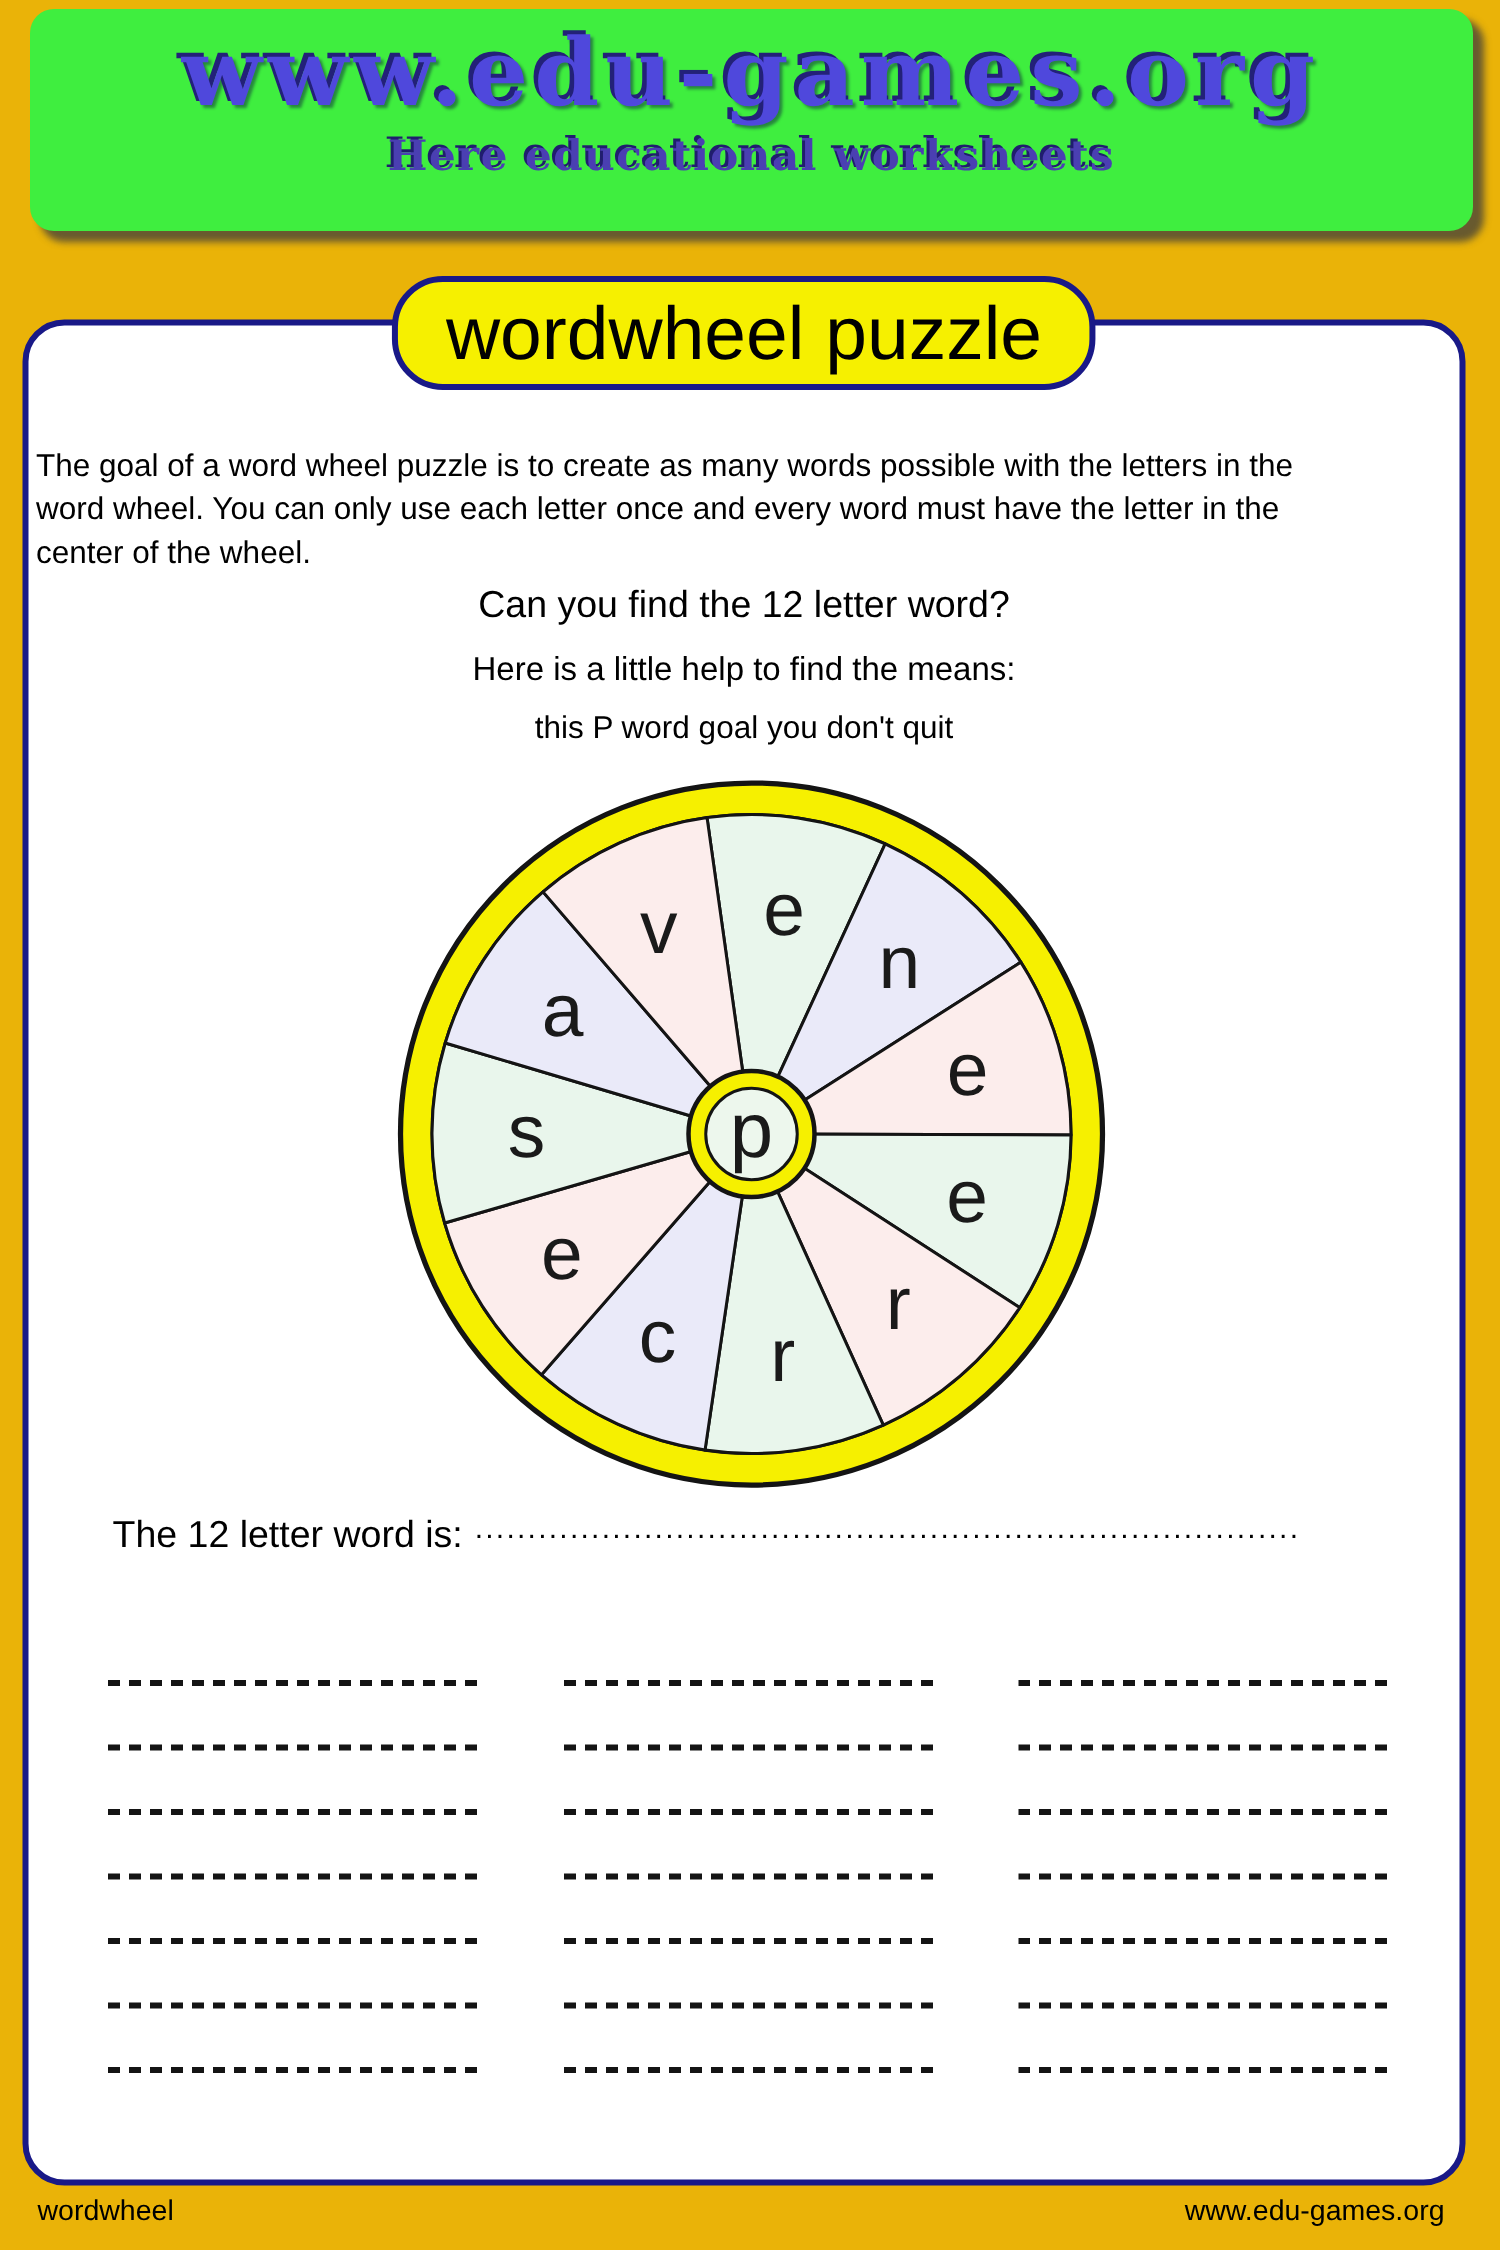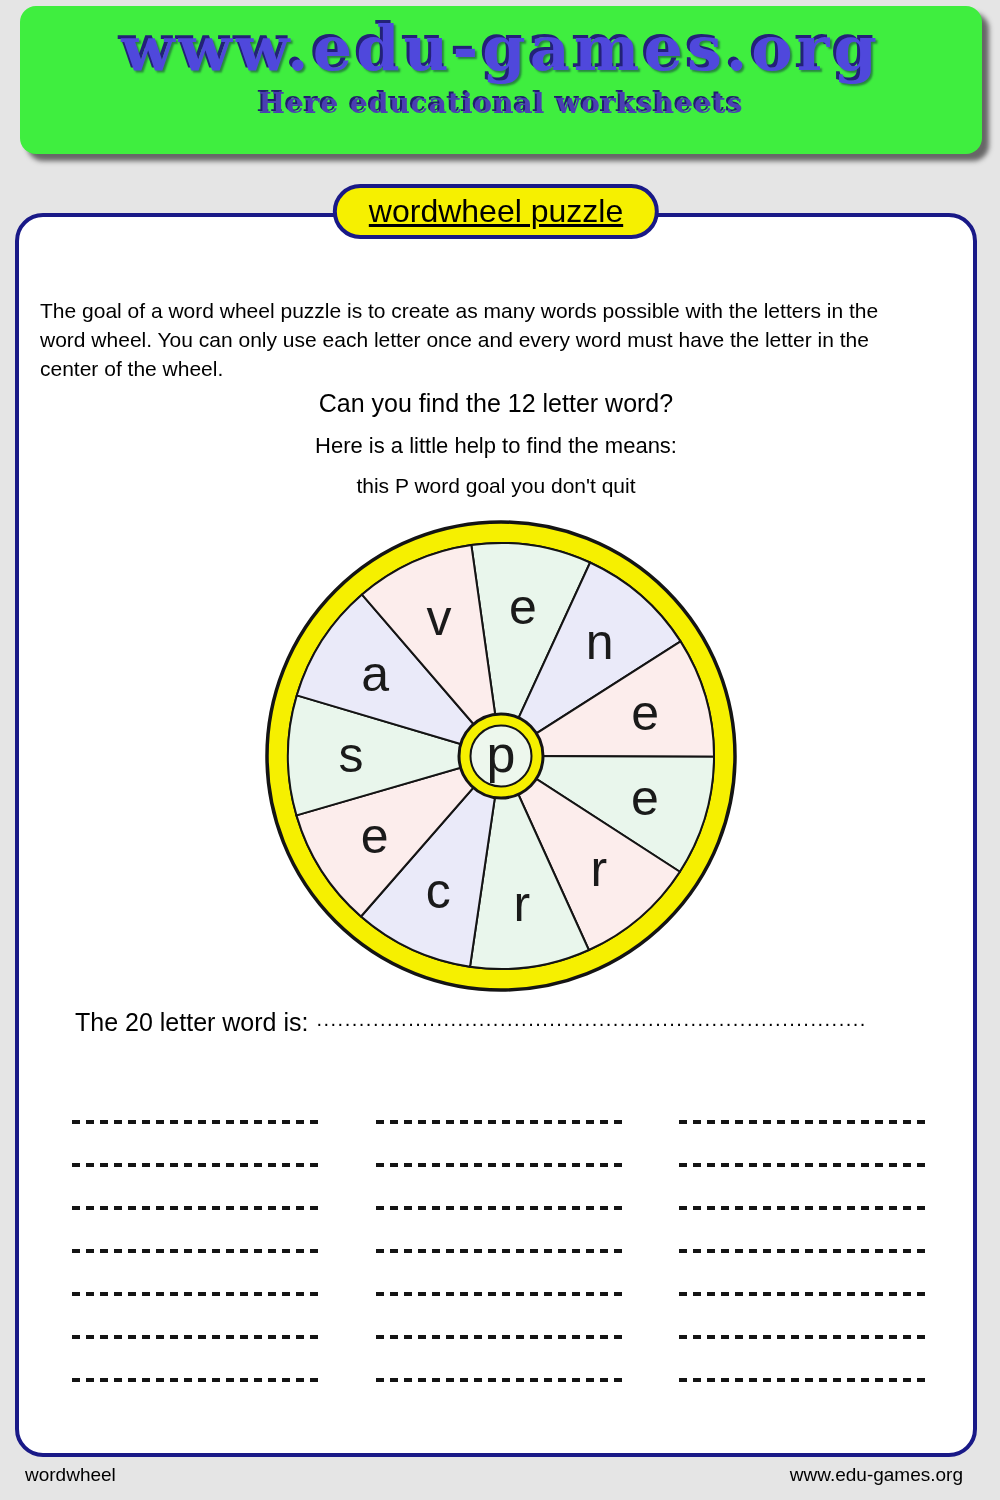--- a/index.html
+++ b/index.html
@@ -1,37 +1,37 @@
 <!DOCTYPE html>
 <html><head>
 <meta charset="utf-8">
 <style>
   html,body{margin:0;padding:0;background:#ffffff;}
-  .page{position:relative;width:1000px;height:1500px;background:#e5e5e5;overflow:hidden;
+  .page{position:relative;width:1000px;height:1500px;background:#eab308;overflow:hidden;
         font-family:"Liberation Sans",sans-serif;color:#000;}
 
   
   .banner{position:absolute;left:20px;top:6px;width:962px;height:148px;
           background:#3fee3f;border-radius:16px;
           box-shadow:7px 7px 5px rgba(60,60,60,.75);text-align:center;}
   .banner-title{margin-top:6px;font-family:"DejaVu Serif",serif;font-weight:bold;
                 font-size:62px;letter-spacing:4px;color:#4f48dc;
                 text-shadow:-3px -3px 0 #232178,2px 2px 2px rgba(10,10,60,.45);}
   .banner-subtitle{margin-top:2px;font-family:"DejaVu Serif",serif;font-weight:bold;
                    font-size:28px;letter-spacing:1px;color:#4a3fb2;
                    text-shadow:-2px -2px 0 #201d6e;}
 
   
   .sheet{position:absolute;left:15px;top:213px;width:954px;height:1236px;
          border:4px solid #191987;border-radius:28px;background:#fff;}
   .badge{position:absolute;top:-33px;left:50%;transform:translateX(-50%);
          background:#f6f000;border:4px solid #191987;border-radius:34px;
-         padding:5px 32px;font-size:32px;white-space:nowrap;color:#000;text-decoration:underline;}
+         padding:5px 32px;font-size:50px;white-space:nowrap;color:#000;}
 
-  .intro{position:absolute;left:21px;top:58px;width:930px;
+  .intro{position:absolute;left:5px;top:58px;width:930px;
          font-size:21px;line-height:29px;white-space:pre-line;}
 
   .center-line{position:absolute;left:0;width:100%;text-align:center;}
   .q-line{top:172px;font-size:25px;}
   .hint-intro-line{top:216px;font-size:22px;}
   .hint-line{top:257px;font-size:21px;}
 
   .wheel-wrap{position:absolute;left:244px;top:301px;width:476px;height:476px;}
 
   .answer-row{position:absolute;left:56px;top:791px;white-space:nowrap;font-size:25px;}
@@ -95,21 +95,21 @@
           <text x="175.3" y="374.2" dy="0.32em" text-anchor="middle" font-family="&quot;Liberation Sans&quot;,sans-serif" font-size="50" fill="#1a1a1a">c</text>
           <text x="111.6" y="318.7" dy="0.32em" text-anchor="middle" font-family="&quot;Liberation Sans&quot;,sans-serif" font-size="50" fill="#1a1a1a">e</text>
           <text x="88.0" y="237.5" dy="0.32em" text-anchor="middle" font-family="&quot;Liberation Sans&quot;,sans-serif" font-size="50" fill="#1a1a1a">s</text>
           <text x="112.1" y="156.5" dy="0.32em" text-anchor="middle" font-family="&quot;Liberation Sans&quot;,sans-serif" font-size="50" fill="#1a1a1a">a</text>
           <text x="176.1" y="101.4" dy="0.32em" text-anchor="middle" font-family="&quot;Liberation Sans&quot;,sans-serif" font-size="50" fill="#1a1a1a">v</text>
           <text x="238" y="238" dy="0.30em" text-anchor="middle" font-family="&quot;Liberation Sans&quot;,sans-serif" font-size="52" fill="#1a1a1a">p</text>
         </svg>
     </div>
 
     <div class="answer-row">
-      <span>The 20 letter word is:</span><span class="answer-dots">....................................................................................................</span>
+      <span>The 12 letter word is:</span><span class="answer-dots">....................................................................................................</span>
     </div>
 
     <div class="lines-grid" id="lines-grid">
         <div class="dash-line"></div>
         <div class="dash-line"></div>
         <div class="dash-line"></div>
         <div class="dash-line"></div>
         <div class="dash-line"></div>
         <div class="dash-line"></div>
         <div class="dash-line"></div>

